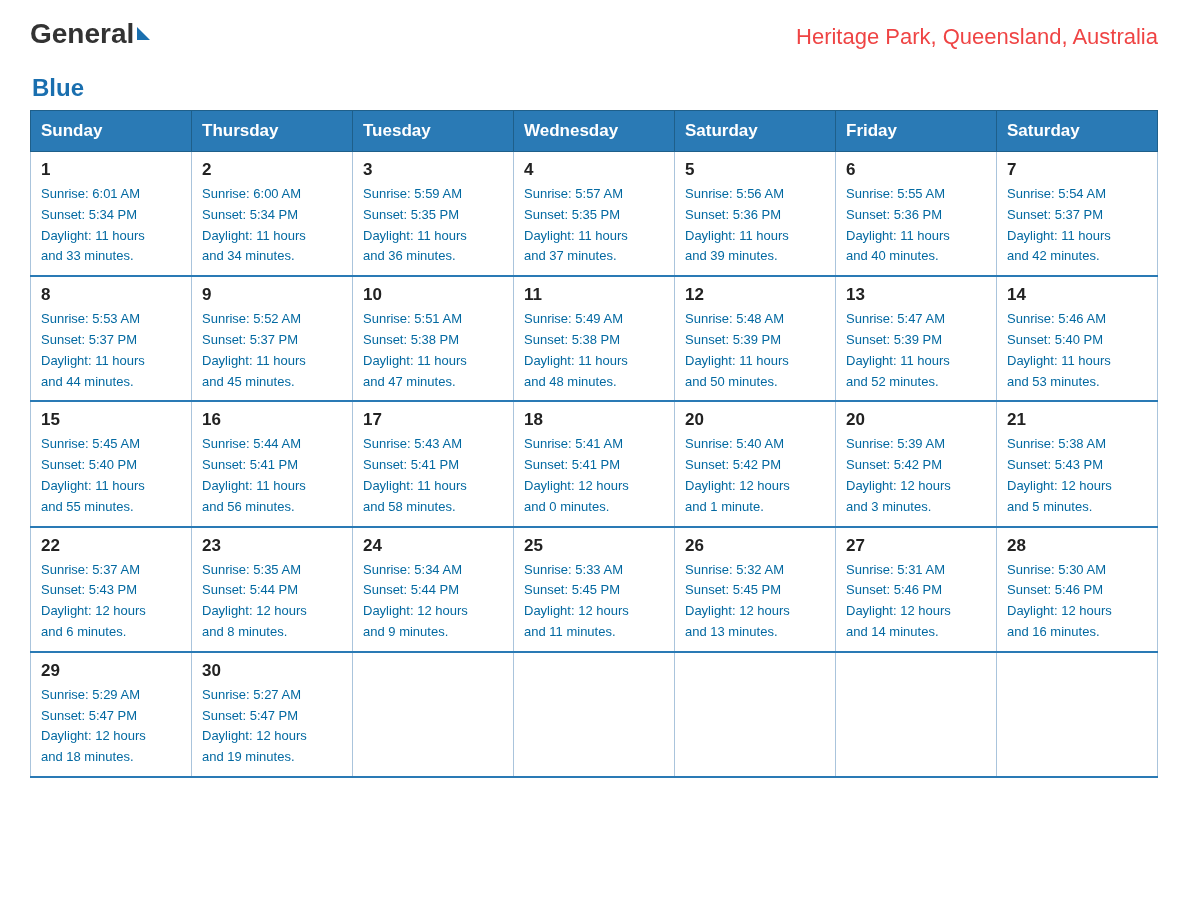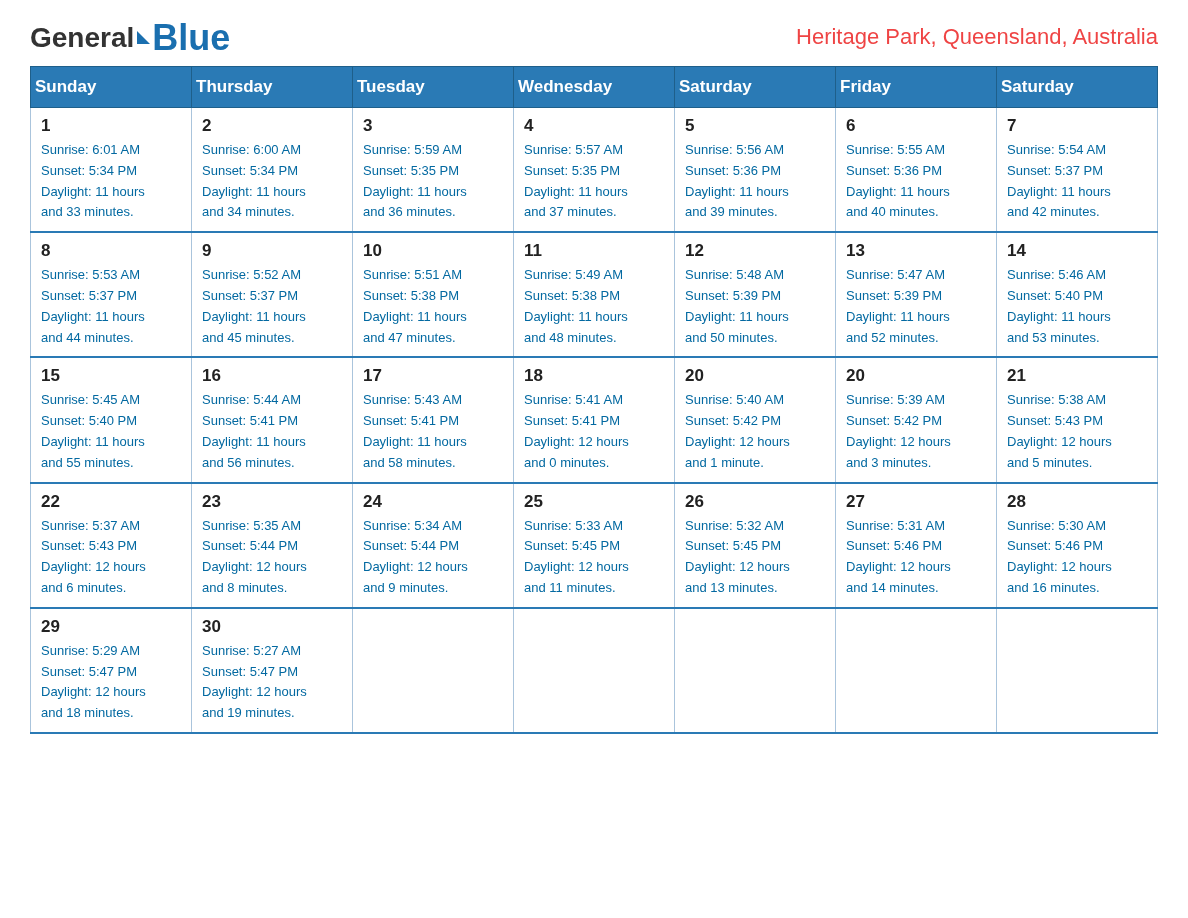--- a/index.html
+++ b/index.html
@@ -33,21 +33,21 @@
     table {
       width: 100%;
       border-collapse: collapse;
       margin-top: 8px;
     }
     thead tr th {
       background-color: #2a7ab5;
       color: #fff;
       font-size: 17px;
       font-weight: bold;
-      padding: 10px 4px;
+      padding: 10px 10px;
       text-align: left;
       border: 1px solid #1e5f8a;
     }
     tbody tr td {
       border: 1px solid #aac4dc;
       vertical-align: top;
       padding: 8px 10px;
       width: 14.28%;
       min-height: 100px;
     }
@@ -63,31 +63,33 @@
     .day-info {
       font-size: 13px;
       color: #0369a1;
       line-height: 1.6;
     }
     .empty-cell {
       background: #fff;
     }
     .logo-wrapper {
       display: flex;
+      flex-direction: column;
       line-height: 1;
+      gap: 28px;
     }
     .logo-line1 {
       font-size: 28px;
       font-weight: bold;
       color: #333;
       display: flex;
       align-items: center;
     }
     .logo-line2 {
-      font-size: 36px;
+      font-size: 24px;
       font-weight: bold;
       color: #1a6faf;
       padding-left: 2px;
     }
     .triangle {
       display: inline-block;
       width: 0;
       height: 0;
       border-left: 13px solid #1a6faf;
       border-top: 13px solid transparent;

